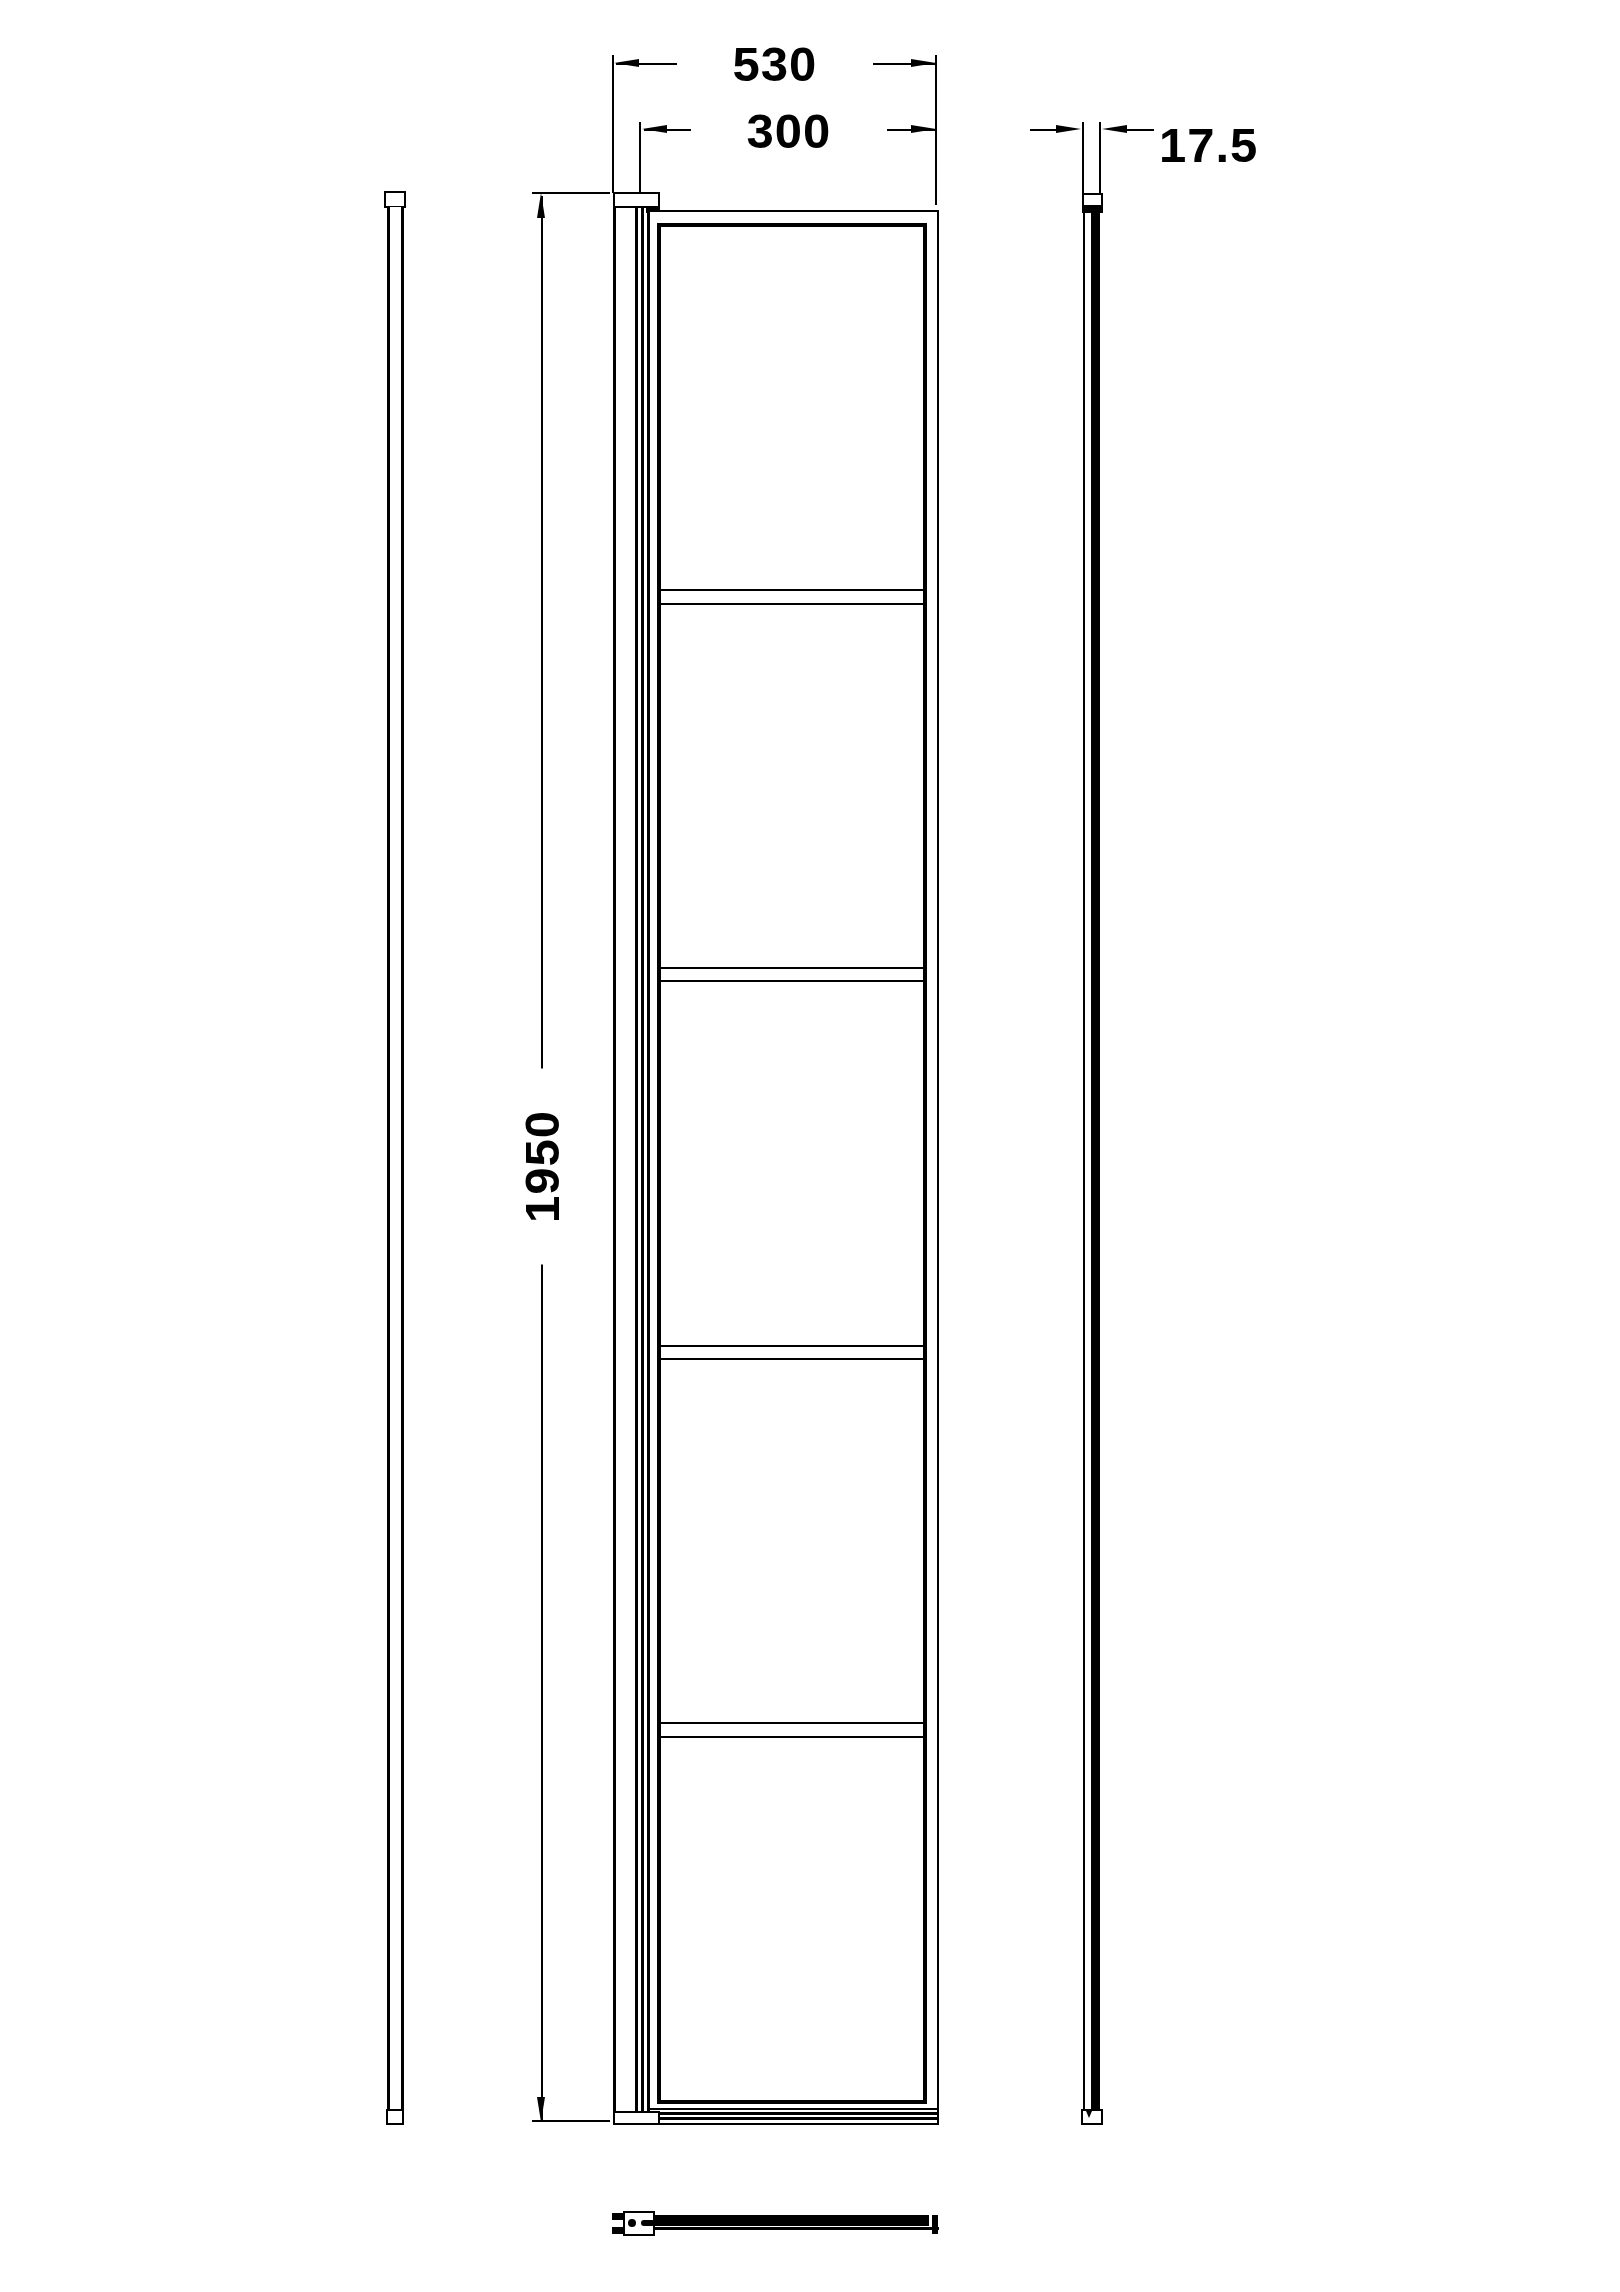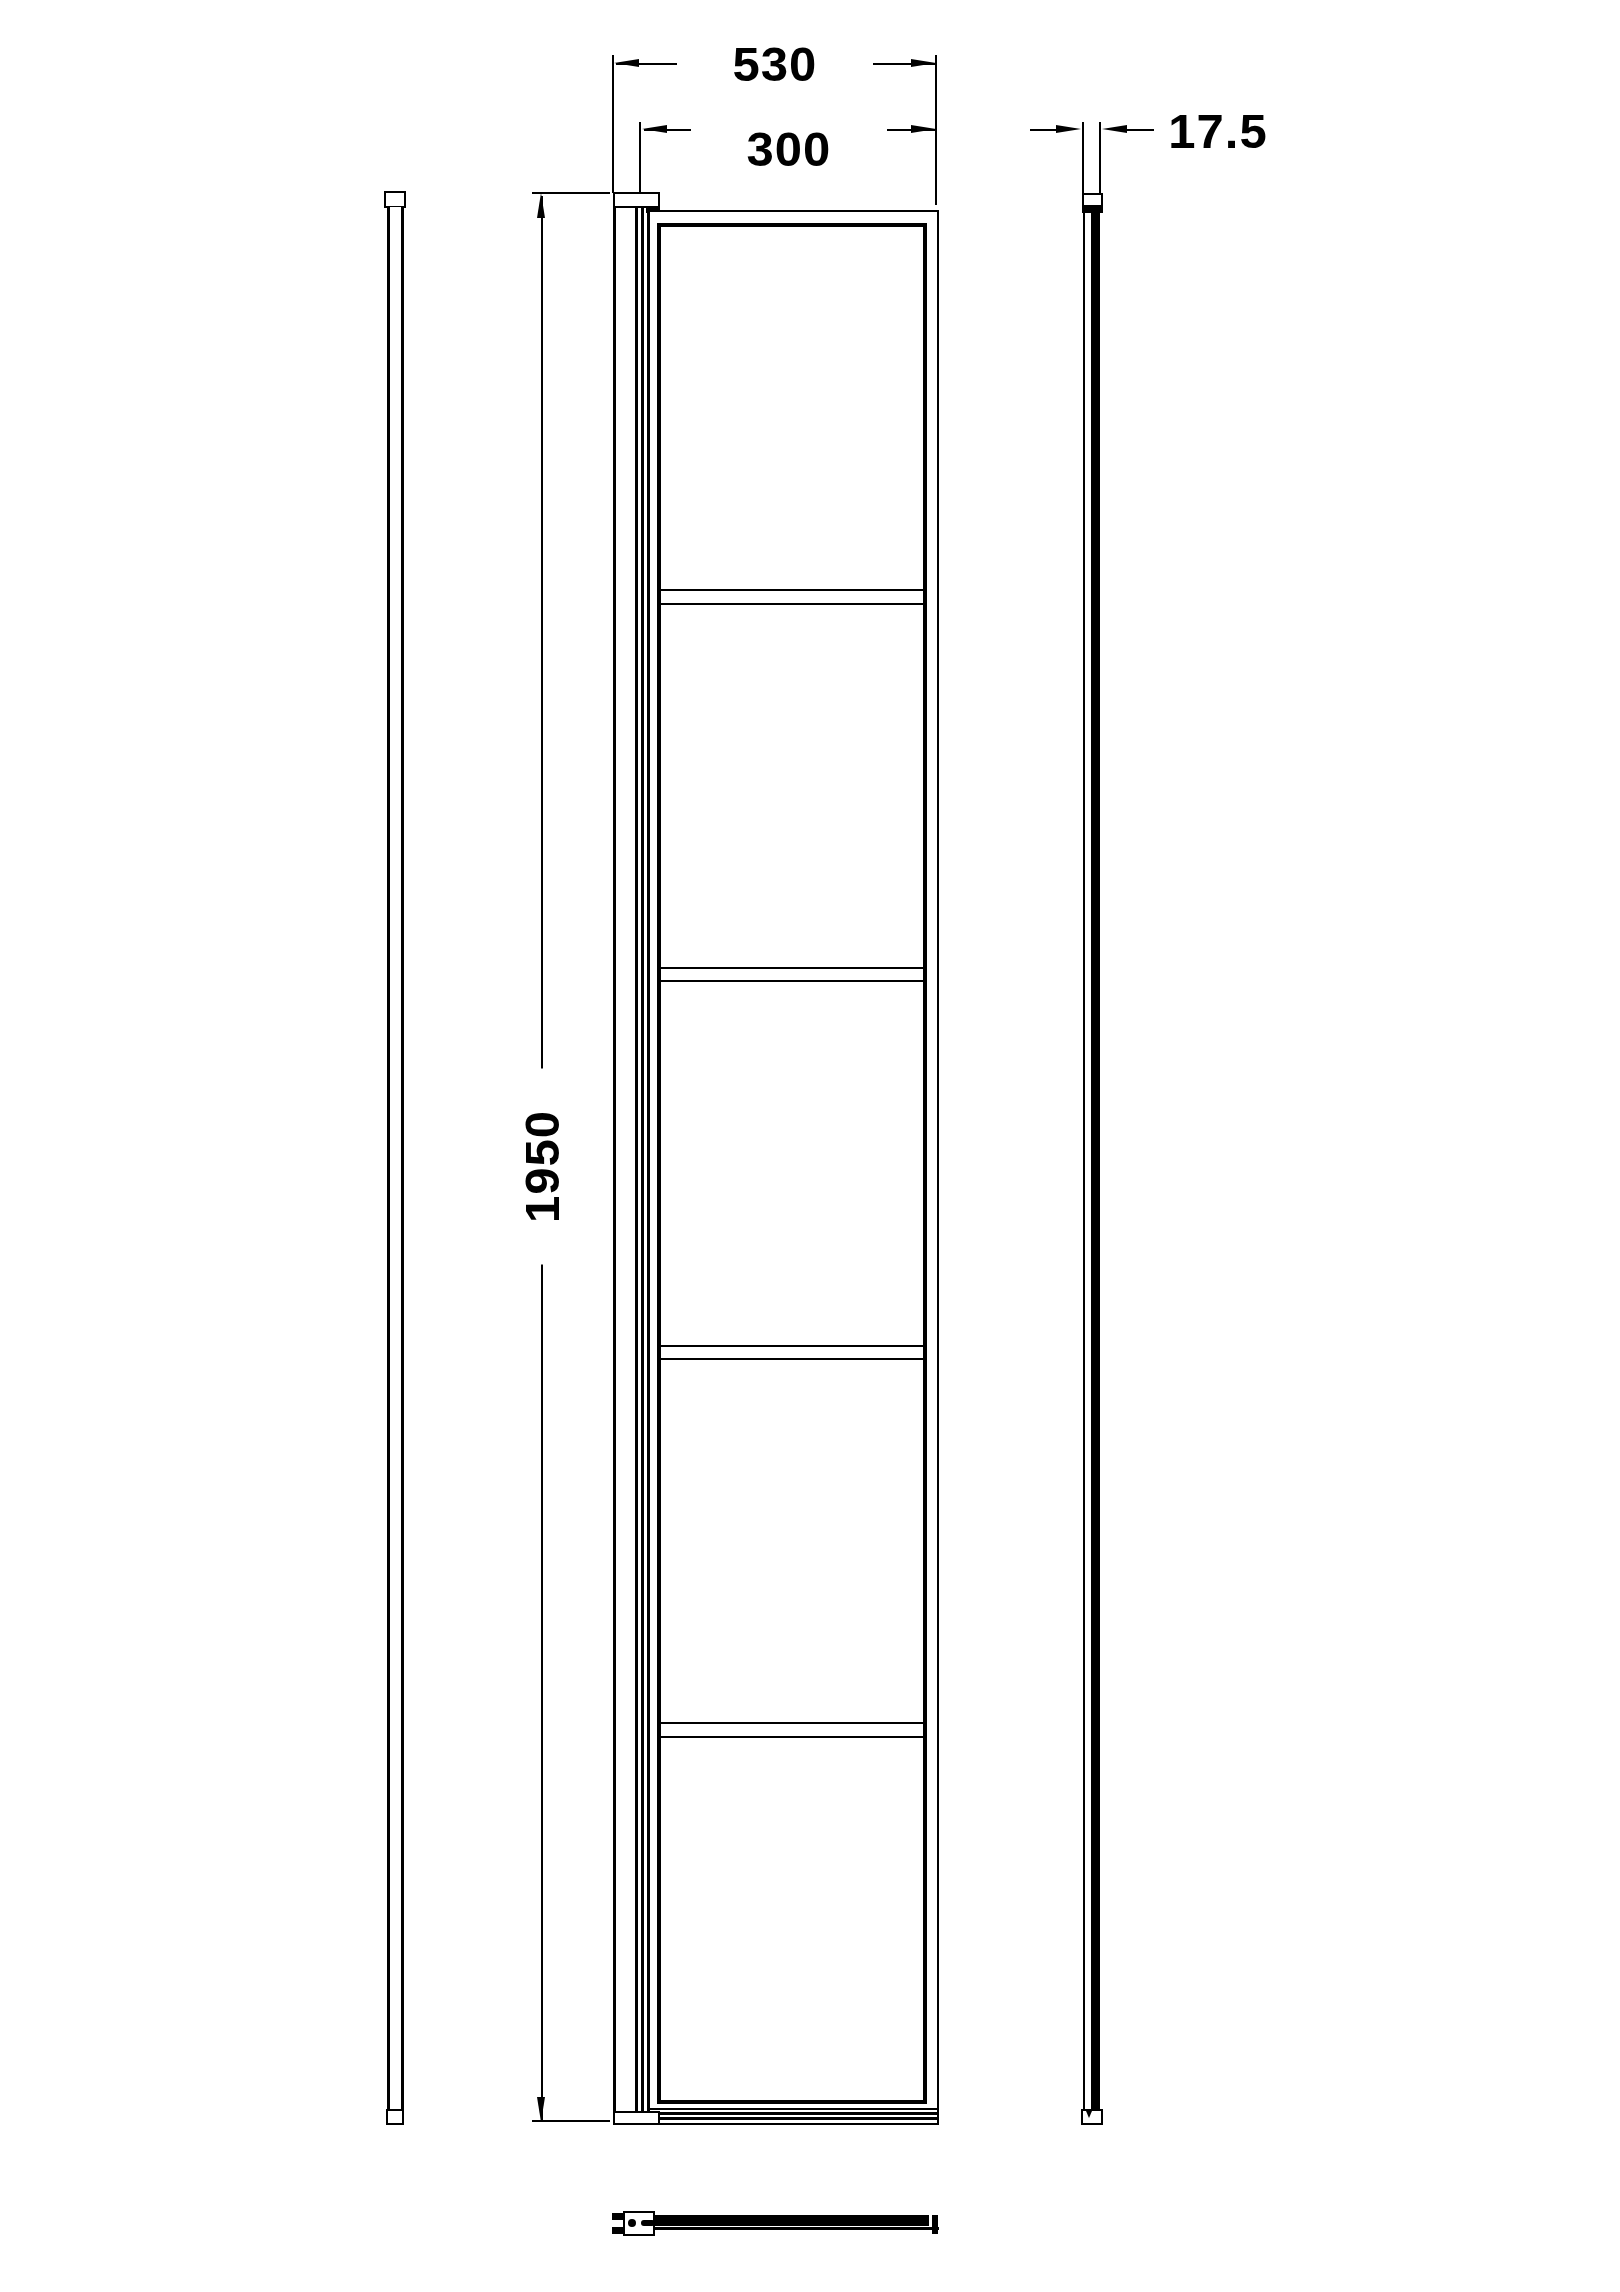--- a/index.html
+++ b/index.html
@@ -141,31 +141,31 @@
     <div class="arrow right" style="left:911px; top:59px;"></div>
     <div class="dimtext" style="left:677px; top:35px; width:196px;">530</div>
   </div>
 
   <div class="dim">
     <div class="vline" style="left:639px; top:122px; height:80px;"></div>
     <div class="hline" style="left:644px; top:129px; width:98px;"></div>
     <div class="hline" style="left:836px; top:129px; width:100px;"></div>
     <div class="arrow left" style="left:642px; top:125px;"></div>
     <div class="arrow right" style="left:911px; top:125px;"></div>
-    <div class="dimtext" style="left:691px; top:102px; width:196px;margin-top:18px;">300</div>
+    <div class="dimtext" style="left:691px; top:102px; width:196px;">300</div>
   </div>
 
   <div class="dim">
     <div class="hline" style="left:1030px; top:129px; width:29px;"></div>
     <div class="arrow right" style="left:1056px; top:125px;"></div>
     <div class="vline" style="left:1082px; top:122px; height:73px;"></div>
     <div class="vline" style="left:1099px; top:122px; height:73px;"></div>
     <div class="arrow left" style="left:1102px; top:125px;"></div>
     <div class="hline" style="left:1125px; top:129px; width:29px;"></div>
-    <div class="dimtext" style="left:1159px; top:102px; width:118px; text-align:center;">17.5</div>
+    <div class="dimtext" style="left:1159px; top:116px; width:118px; text-align:left;">17.5</div>
   </div>
 
   <div class="view">
     <div class="cap abs" style="left:1082px; top:193px; width:20.6px; height:13.7px;"></div>
     <div class="blk abs" style="left:1082px; top:206px; width:20.6px; height:6.9px;"></div>
     <div class="vline" style="left:1083px; top:213px; height:1898px;"></div>
     <div class="blk abs" style="left:1091px; top:213px; width:8.8px; height:1898px;"></div>
     <div class="cap abs" style="left:1081px; top:2109px; width:21.6px; height:15.7px;"></div>
     <div class="arrow down" style="left:1086px; top:2111px; border-left-width:3.9px; border-right-width:3.9px; border-top-width:7.8px;"></div>
   </div>

